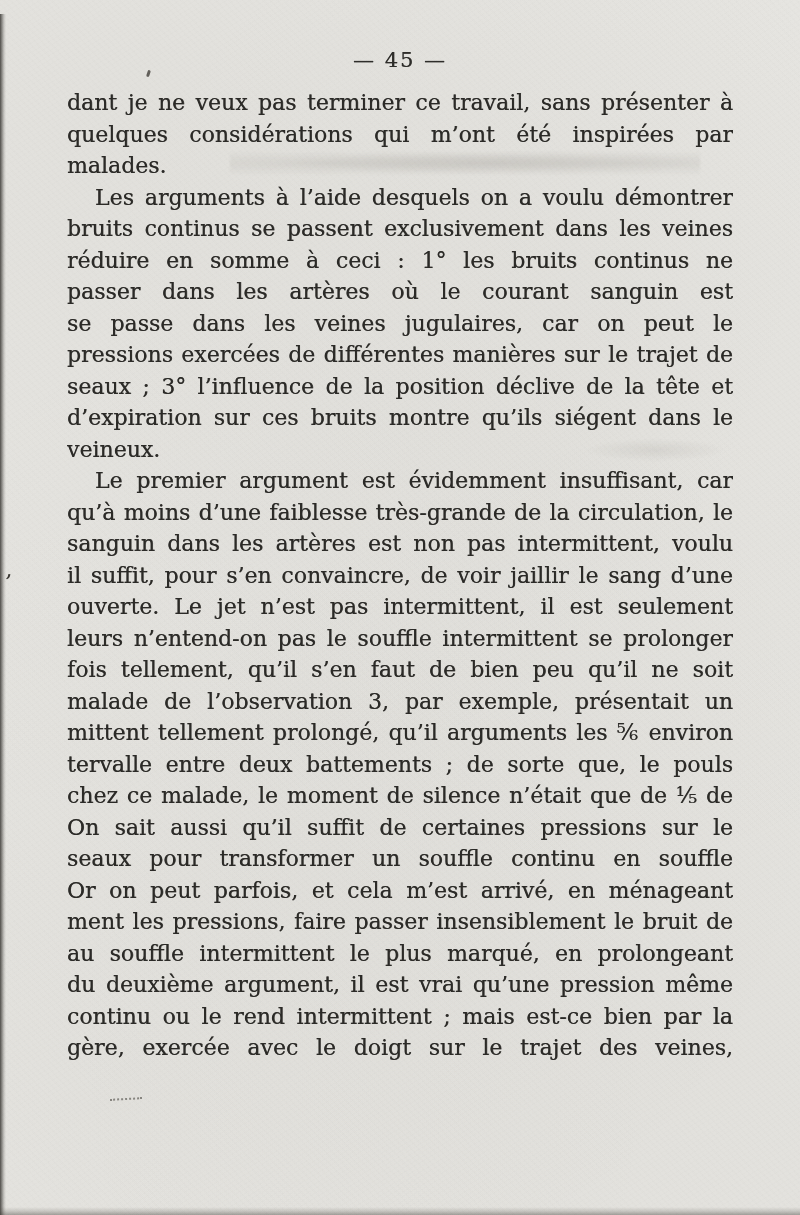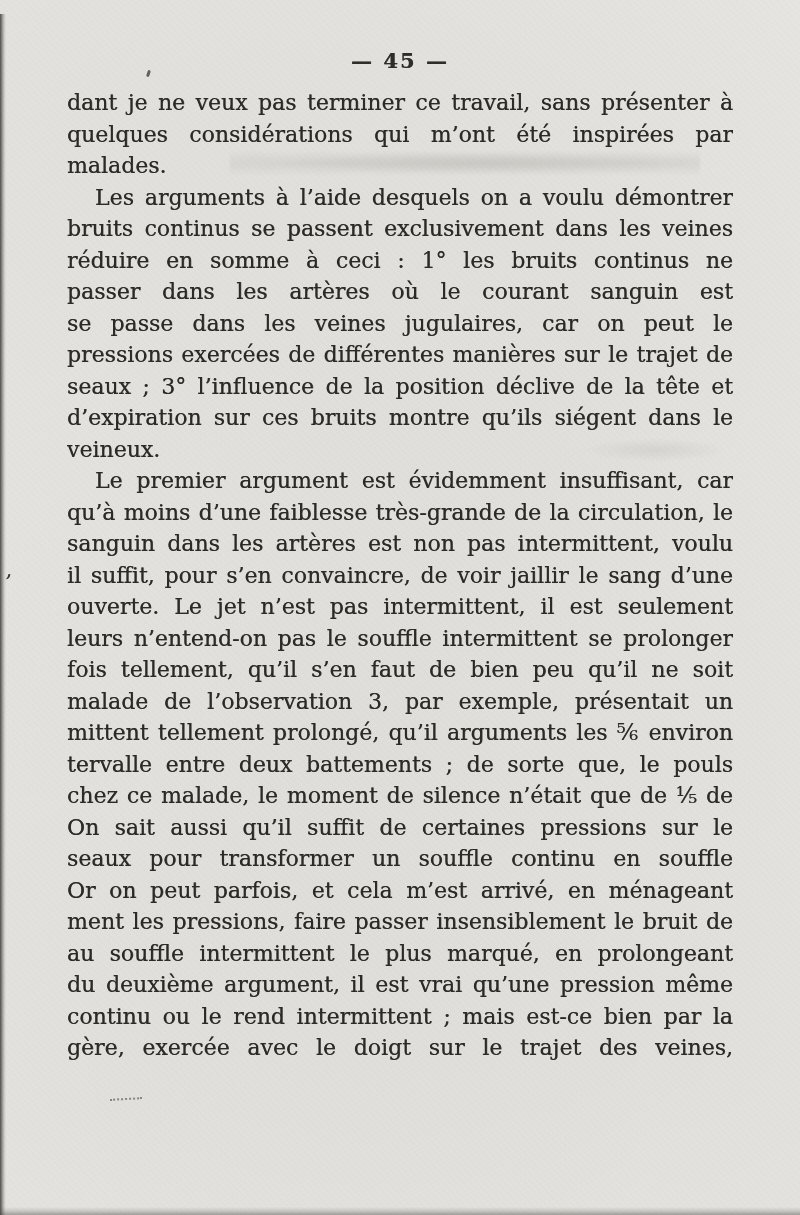--- a/index.html
+++ b/index.html
@@ -22,21 +22,21 @@
     font-family: "DejaVu Serif", "Liberation Serif", serif;
     color: #2b2a27;
   }
   .page-number {
     position: absolute;
     top: 48px;
     left: 67px;
     width: 666px;
     text-align: center;
     font-size: 21px;
-    font-weight: bold;
+    font-weight: normal;
     letter-spacing: 2px;
     color: #2e2d2a;
     text-shadow: 0.3px 0 0 rgba(43,42,39,0.65);
   }
   .text-block {
     position: absolute;
     top: 87px;
     left: 67px;
     width: 666px;
   }

